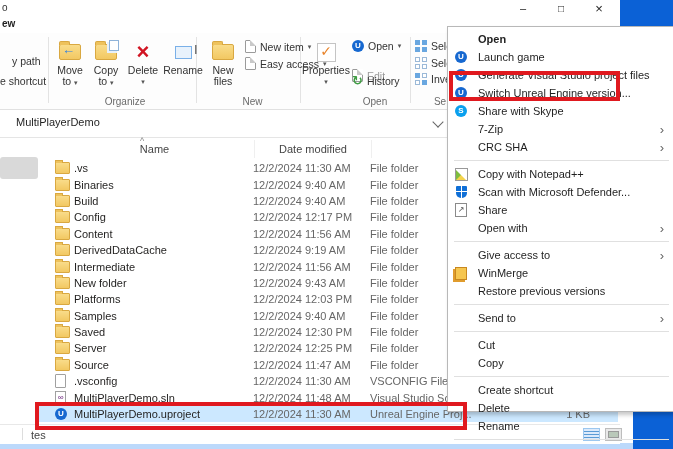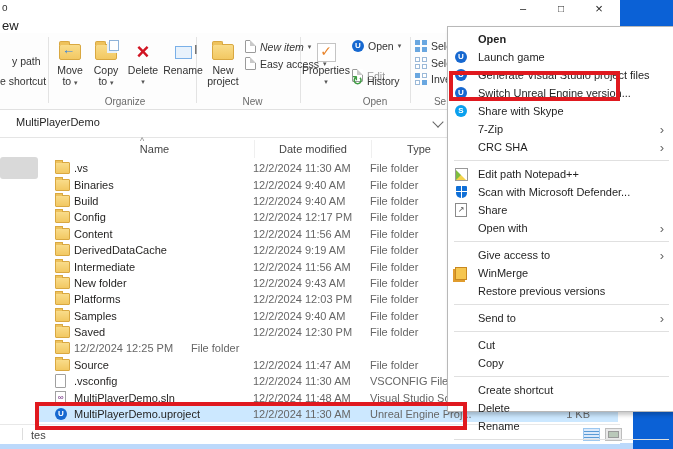--- a/index.html
+++ b/index.html
@@ -19,21 +19,21 @@
 
   
   #explorer-window{left:0;top:0;width:620px;height:443px;background:#fff;}
   #titlebar{left:0;top:0;width:620px;height:18px;background:#fff;}
   #title-tail{left:2px;top:2px;color:#333;font-size:10px;}
   .winbtn{top:0;height:18px;width:30px;line-height:17px;text-align:center;color:#222;font-size:11px;}
   #btn-min{left:508px;}
   #btn-max{left:546px;font-size:10px;}
   #btn-close{left:584px;font-size:13px;}
   #tabs-row{left:0;top:18px;width:620px;height:15px;}
-  #tab-view-tail{left:2px;top:0;color:#222;font-size:13px;}
+  #tab-view-tail{left:2px;top:0;color:#222;font-size:10px;font-weight:bold;}
 
   
   #ribbon{left:0;top:33px;width:620px;height:76px;background:#fdfdfd;border-bottom:1px solid #e1e1e1;}
   .rsep{top:4px;width:1px;height:66px;background:#e3e3e3;}
   .grp-label{top:63px;color:#6a6a6a;font-size:10px;text-align:center;}
   .clip-tail{color:#333;font-size:10.5px;}
   .bigbtn{display:flex;flex-direction:column;align-items:center;text-align:center;font-size:10.5px;line-height:11px;color:#333;}
   .bigbtn .ic{height:26px;display:flex;align-items:center;justify-content:center;}
   .smallbtn{display:flex;align-items:center;gap:4px;font-size:10.5px;color:#333;white-space:nowrap;}
   .caret{font-size:7px;color:#555;}
@@ -179,23 +179,23 @@
         </span>
       <span>Rename</span>
     </div>
     <div class="abs grp-label" style="left:55px;width:140px;">Organize</div>
 
     <div class="abs bigbtn" style="left:203px;top:6px;width:40px;">
       <span class="ic">
           <span class="folder-lg"></span>
         </span>
       <span>New</span>
-      <span>project</span>
-    </div>
-    <div class="abs smallbtn" style="left:245px;top:7px;font-style:italic;">
+      <span>files</span>
+    </div>
+    <div class="abs smallbtn" style="left:245px;top:7px;">
       <span class="page page-sm"></span>
       <span>New item</span>
       <span class="caret">▾</span>
     </div>
     <div class="abs smallbtn" style="left:245px;top:24px;">
       <span class="page page-sm"></span>
       <span>Easy access</span>
       <span class="caret">▾</span>
     </div>
     <div class="abs grp-label" style="left:205px;width:95px;">New</div>
@@ -253,21 +253,20 @@
   </div>
 
   <div class="abs" id="address-row">
     <span class="abs" id="address-text">MultiPlayerDemo</span>
     <span class="abs chev" id="address-chevron"></span>
   </div>
 
   <div class="abs" id="col-headers">
     <div class="hcell h-name">Name</div>
     <div class="hcell h-date">Date modified</div>
-    <div class="hcell h-type">Type</div>
   </div>
   <span class="abs" id="sort-caret">^</span>
 
   <div class="abs" id="nav-blob"></div>
 
   <div class="abs" id="file-rows">
   <div class="frow">
     <span class="fic">
           <span class="fglyph fi-folder"></span>
         </span>
@@ -374,20 +373,21 @@
     <span class="fname">Saved</span>
     <span class="fdate">12/2/2024 12:30 PM</span>
     <span class="ftype">File folder</span>
     <span class="fsize"></span>
   </div>
 
   <div class="frow">
     <span class="fic">
           <span class="fglyph fi-folder"></span>
         </span>
+    <span class="fname">Server</span>
     <span class="fdate">12/2/2024 12:25 PM</span>
     <span class="ftype">File folder</span>
     <span class="fsize"></span>
   </div>
 
   <div class="frow">
     <span class="fic">
           <span class="fglyph fi-folder"></span>
         </span>
     <span class="fname">Source</span>
@@ -483,21 +483,21 @@
   <div class="mitem">
     <span class="mic"></span>
     <span class="mlabel">CRC SHA</span>
     <span class="marrow">›</span>
   </div>
 <div class="msep"></div>
   <div class="mitem">
     <span class="mic">
         <span class="mi-npp"></span>
       </span>
-    <span class="mlabel">Edit path Notepad++</span>
+    <span class="mlabel">Copy with Notepad++</span>
 
   </div>
 
   <div class="mitem">
     <span class="mic">
         <span class="mi-def"></span>
       </span>
     <span class="mlabel">Scan with Microsoft Defender...</span>
 
   </div>

